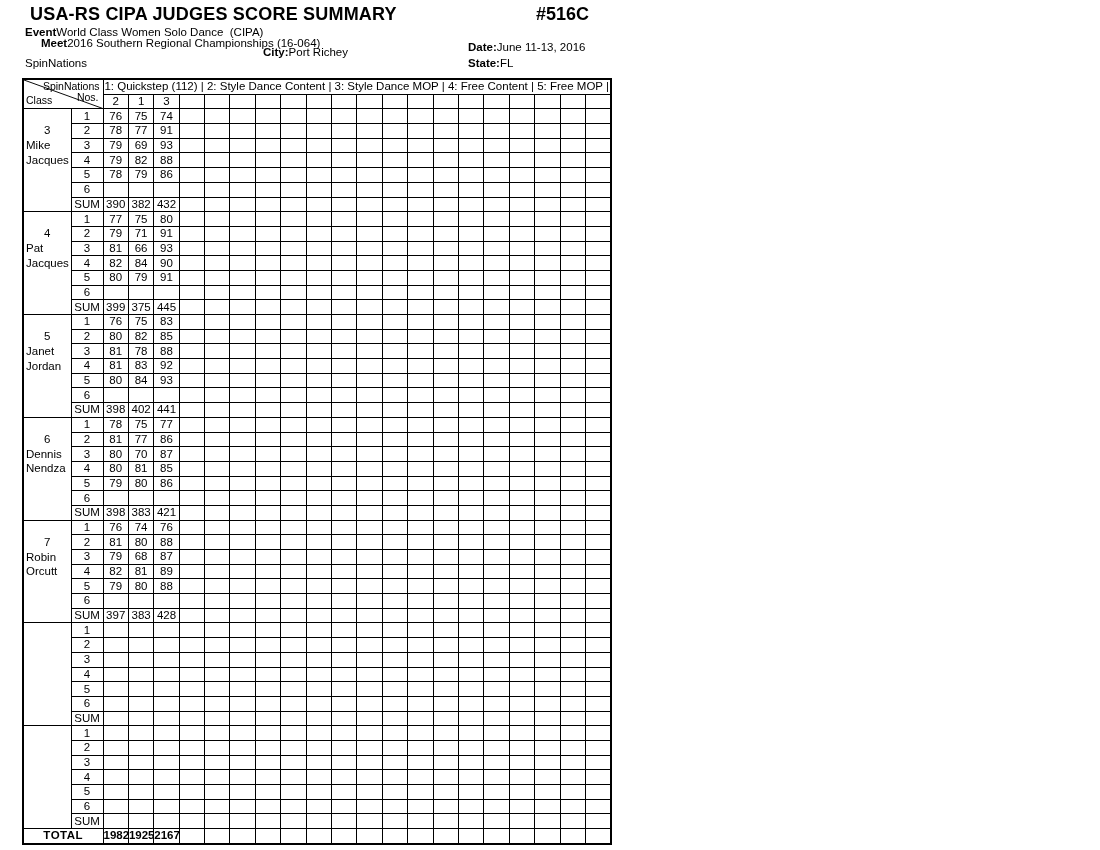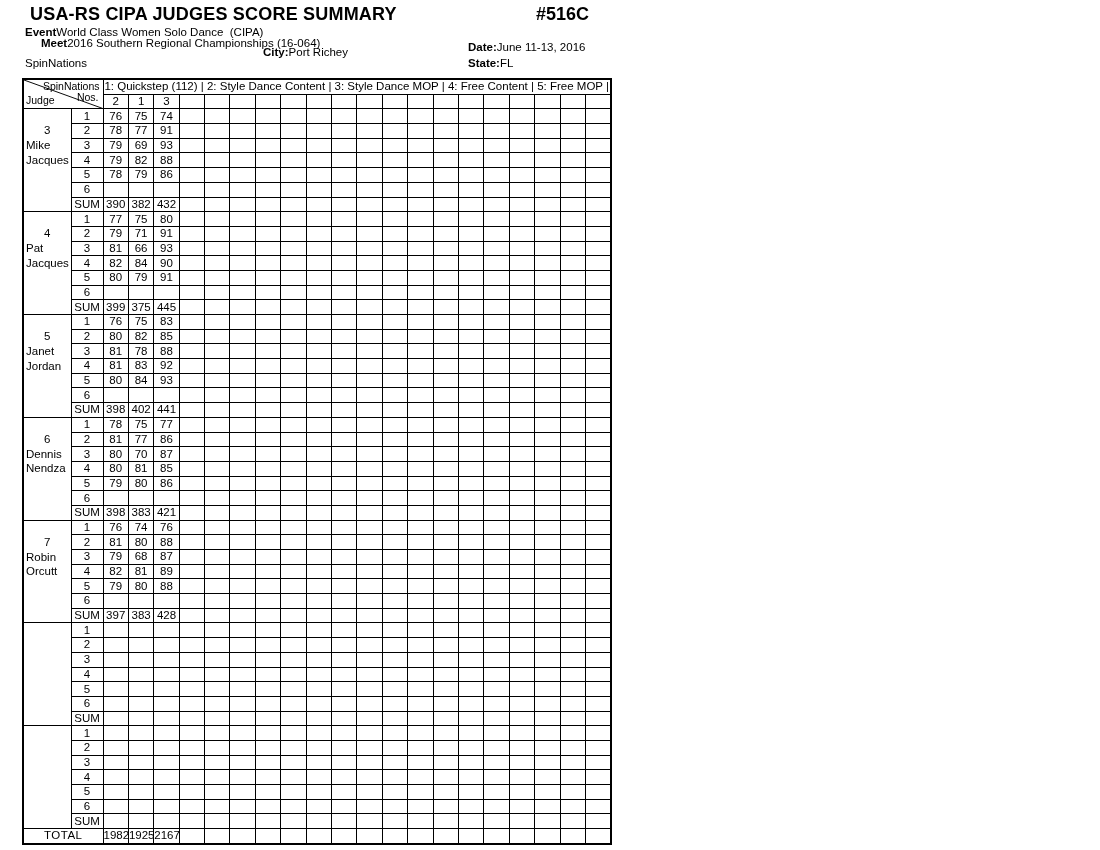--- a/index.html
+++ b/index.html
@@ -27,21 +27,21 @@
   td.corner{position:relative;border-bottom:2px solid #000;overflow:hidden;}
   td.corner span{position:absolute;font-size:10.5px;line-height:11px;}
   .c-top{top:1px;right:3px;}
   .c-mid{top:12px;right:4px;}
   .c-bot{bottom:2px;left:2px;}
   td.gl{border-left:2px solid #000;}
   td.jcell{vertical-align:top;text-align:center;}
   .jnum{margin-top:13px;height:16px;line-height:16px;font-size:11.5px;}
   .jname{text-align:left;padding-left:2px;line-height:14.5px;font-size:11.5px;}
   td.nos{height:13.7px;}
-  tr.totalrow td{height:13px;}
+  tr.totalrow td{height:13px;font-weight:bold;}
   td.tlabel{letter-spacing:.5px;}
 </style>
 </head>
 <body>
 
 <div class="page">
   <div class="title">USA-RS CIPA JUDGES SCORE SUMMARY</div>
   <div class="docnum">#516C</div>
 
   <div class="meta-line l-event"><b>Event</b><span>World Class Women Solo Dance  (CIPA)</span></div>
@@ -77,21 +77,21 @@
         <col style="width:25.4px">
       </colgroup>
     <tbody id="tbody">
         <tr class="hr1">
           <td class="corner" colspan="2" rowspan="2">
             <svg style="position:absolute;left:0;top:0;width:100%;height:100%" viewBox="0 0 80 30" preserveAspectRatio="none">
               <line x1="0" y1="0" x2="80" y2="30" stroke="#000" stroke-width="1"></line>
             </svg>
             <span class="c-top">SpinNations</span>
             <span class="c-mid">Nos.</span>
-            <span class="c-bot">Judge</span>
+            <span class="c-bot">Class</span>
           </td>
           <td class="events" colspan="20">1: Quickstep (112) | 2: Style Dance Content | 3: Style Dance MOP | 4: Free Content | 5: Free MOP |</td>
         </tr>
         <tr class="hr2">
           <td class="sc gl">2</td>
           <td class="sc">1</td>
           <td class="sc">3</td>
           <td class="sc"></td>
           <td class="sc gl"></td>
           <td class="sc"></td>

